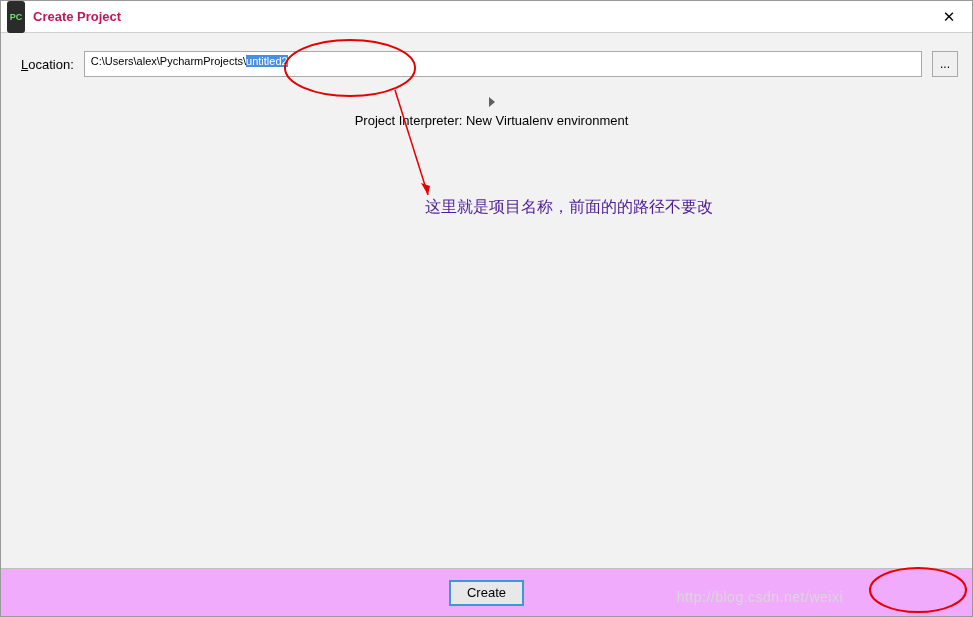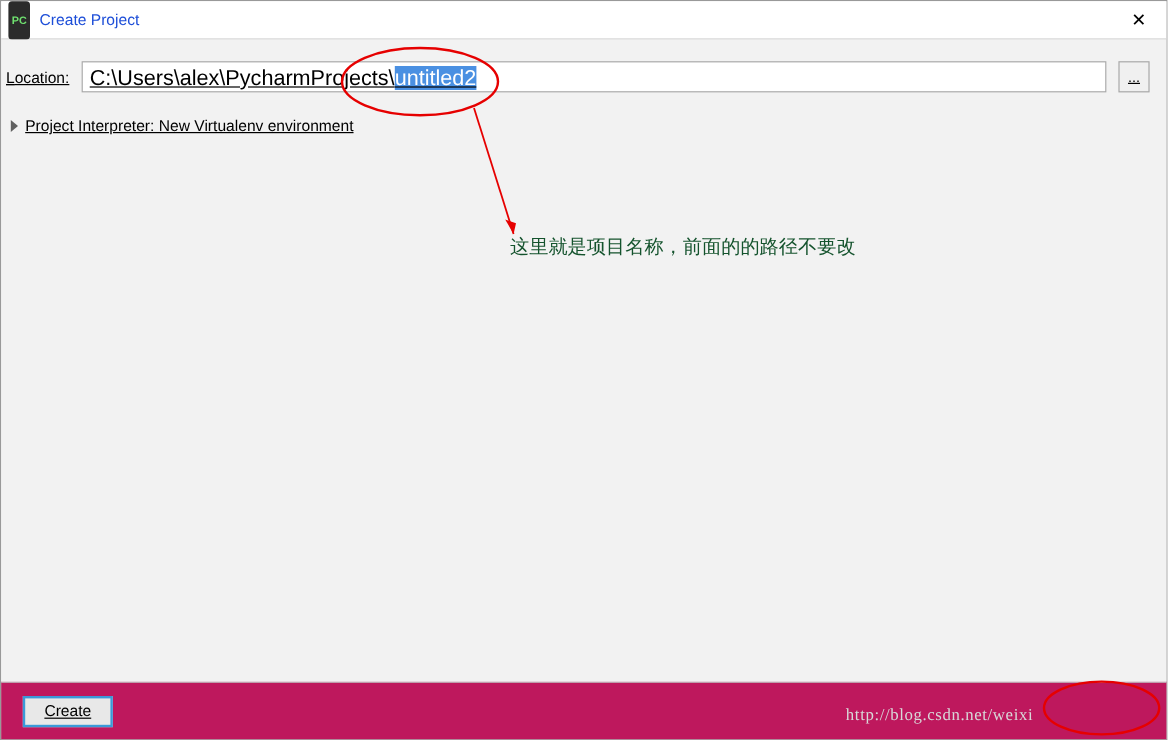--- a/index.html
+++ b/index.html
@@ -43,41 +43,41 @@
       margin-right: 8px;
     }
     .app-icon-text {
       color: #6fe06f;
       font-size: 9px;
       font-weight: bold;
       font-family: sans-serif;
     }
     .title-text {
       font-size: 13px;
-      color: #1d4ed8;
+      color: #be185d;
+      font-weight: bold;
     }
     .title-spacer {
       flex: 1;
     }
     .close-btn {
       width: 46px;
       height: 32px;
       display: flex;
       align-items: center;
       justify-content: center;
       cursor: pointer;
       font-size: 15px;
       color: #000;
     }
     .content {
       flex: 1;
-      padding: 18px 14px 10px 4px;
+      padding: 18px 14px 10px 20px;
       position: relative;
       background: #f2f2f2;
-      text-decoration: underline;
     }
     .location-row {
       display: flex;
       align-items: center;
       gap: 10px;
       margin-bottom: 20px;
     }
     .location-label {
       font-size: 13px;
       color: #000;
@@ -87,21 +87,21 @@
     }
     .location-input-wrap {
       flex: 1;
       position: relative;
     }
     .fake-input {
       width: 100%;
       height: 26px;
       border: 1px solid #a9a9a9;
       background: #fff;
-      font-size: 18px;
+      font-size: 11px;
       padding: 3px 6px 0 6px;
       color: #000;
       white-space: nowrap;
       overflow: hidden;
       cursor: text;
     }
     .fake-input .sel {
       background: #4a90e2;
       color: #fff;
     }
@@ -115,41 +115,41 @@
       justify-content: center;
       cursor: pointer;
       font-size: 12px;
     }
     .interpreter-row {
       display: flex;
       align-items: center;
       gap: 6px;
       padding-left: 4px;
       cursor: pointer;
+      flex-direction: column;
     }
     .expand-arrow {
       width: 0;
       height: 0;
       border-top: 5px solid transparent;
       border-bottom: 5px solid transparent;
       border-left: 6px solid #606060;
     }
     .interpreter-text {
       font-size: 13px;
       color: #000;
     }
     .footer {
       height: 48px;
       border-top: 1px solid #c0c0c0;
       display: flex;
       align-items: center;
-      justify-content: flex-start;
+      justify-content: center;
       padding: 0 18px;
-      background: #be185d;
-      text-decoration: underline;
+      background: #f0abfc;
     }
     .create-btn {
       width: 75px;
       height: 26px;
       border: 2px solid #3b99d8;
       background: #e8e8e8;
       font-size: 13px;
       color: #000;
       cursor: pointer;
       font-family: "Segoe UI", Tahoma, sans-serif;
@@ -159,32 +159,32 @@
       top: 0;
       left: 0;
       width: 973px;
       height: 617px;
       pointer-events: none;
     }
     .annotation-text {
       position: absolute;
       top: 196px;
       left: 425px;
-      color: #14532d;
+      color: #4c1d95;
       font-size: 16px;
       font-family: "Microsoft YaHei", "SimSun", sans-serif;
       line-height: 1.4;
     }
     .watermark {
       position: absolute;
       bottom: 12px;
-      right: 112px;
+      right: 130px;
       color: #d8d8d8;
       font-size: 14px;
-      font-family: Liberation Serif, serif;
+      font-family: Liberation Sans, sans-serif;
       letter-spacing: 0.5px;
     }
   </style>
 </head>
 <body>
 
 <div class="window">
 
   <div class="titlebar">
     <div class="app-icon">

